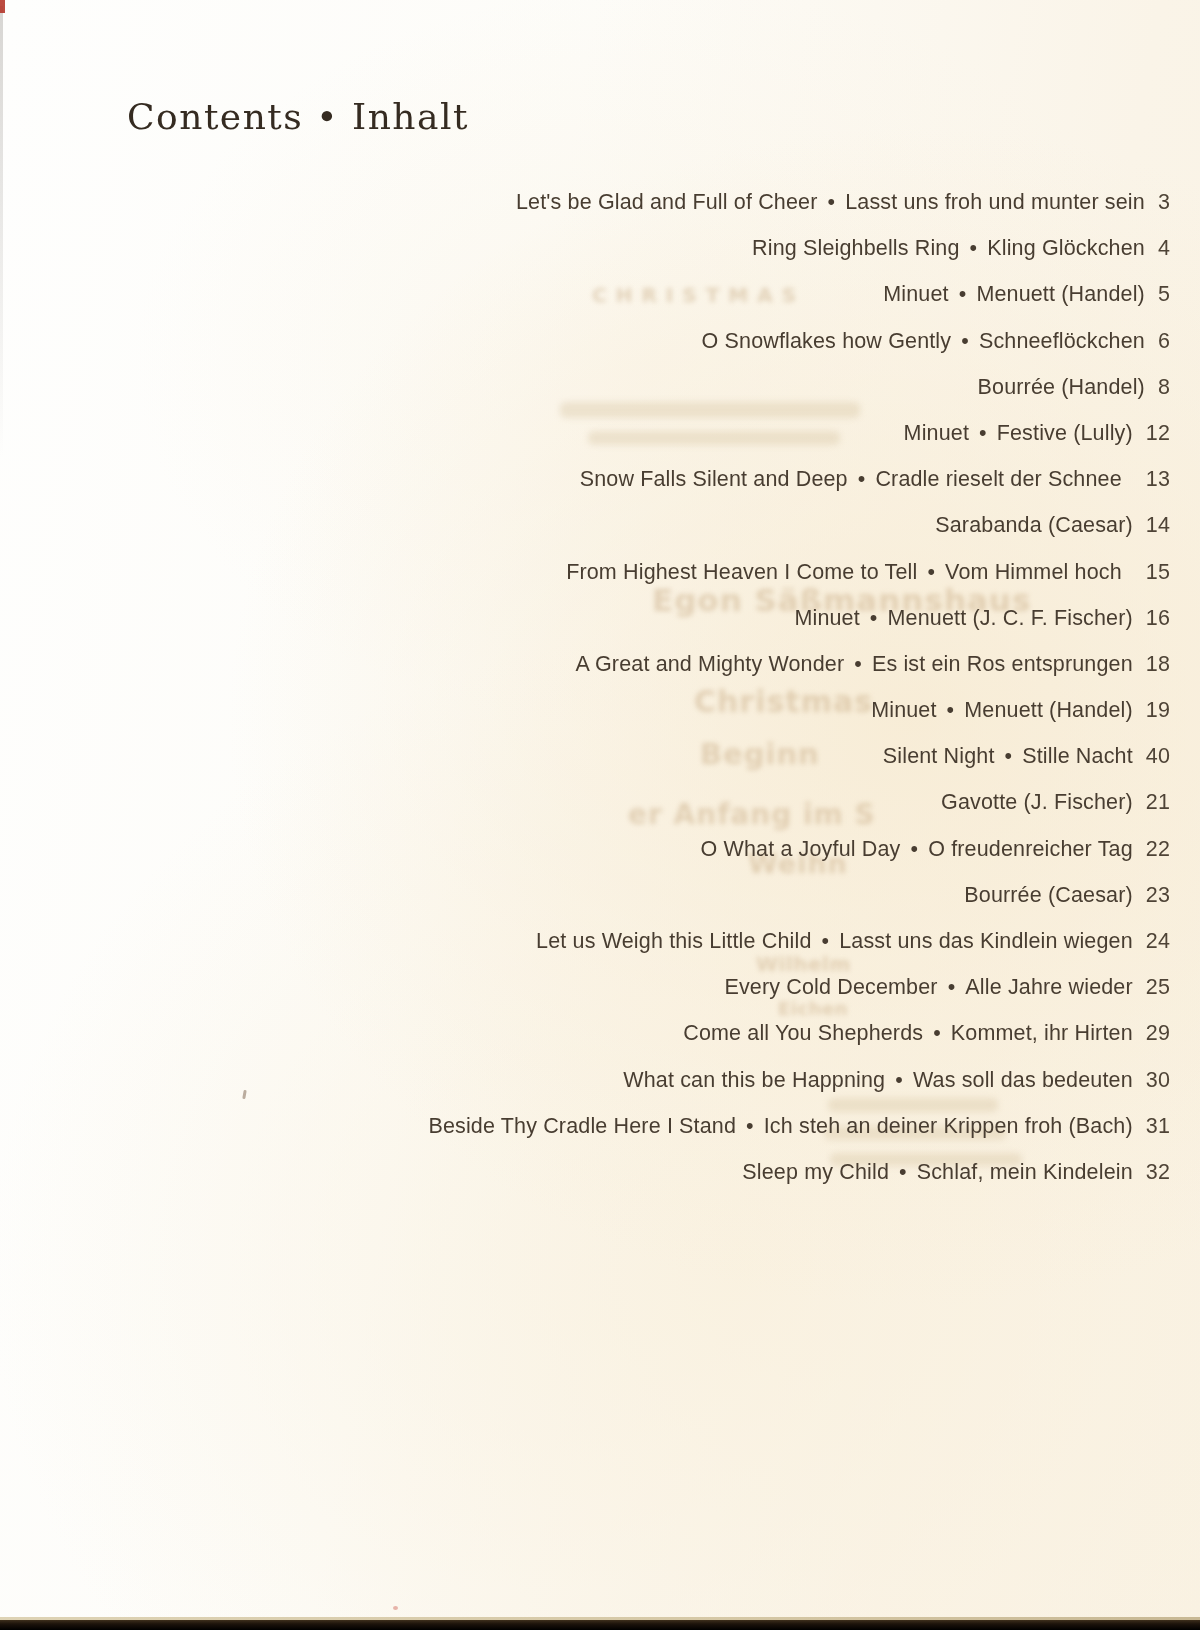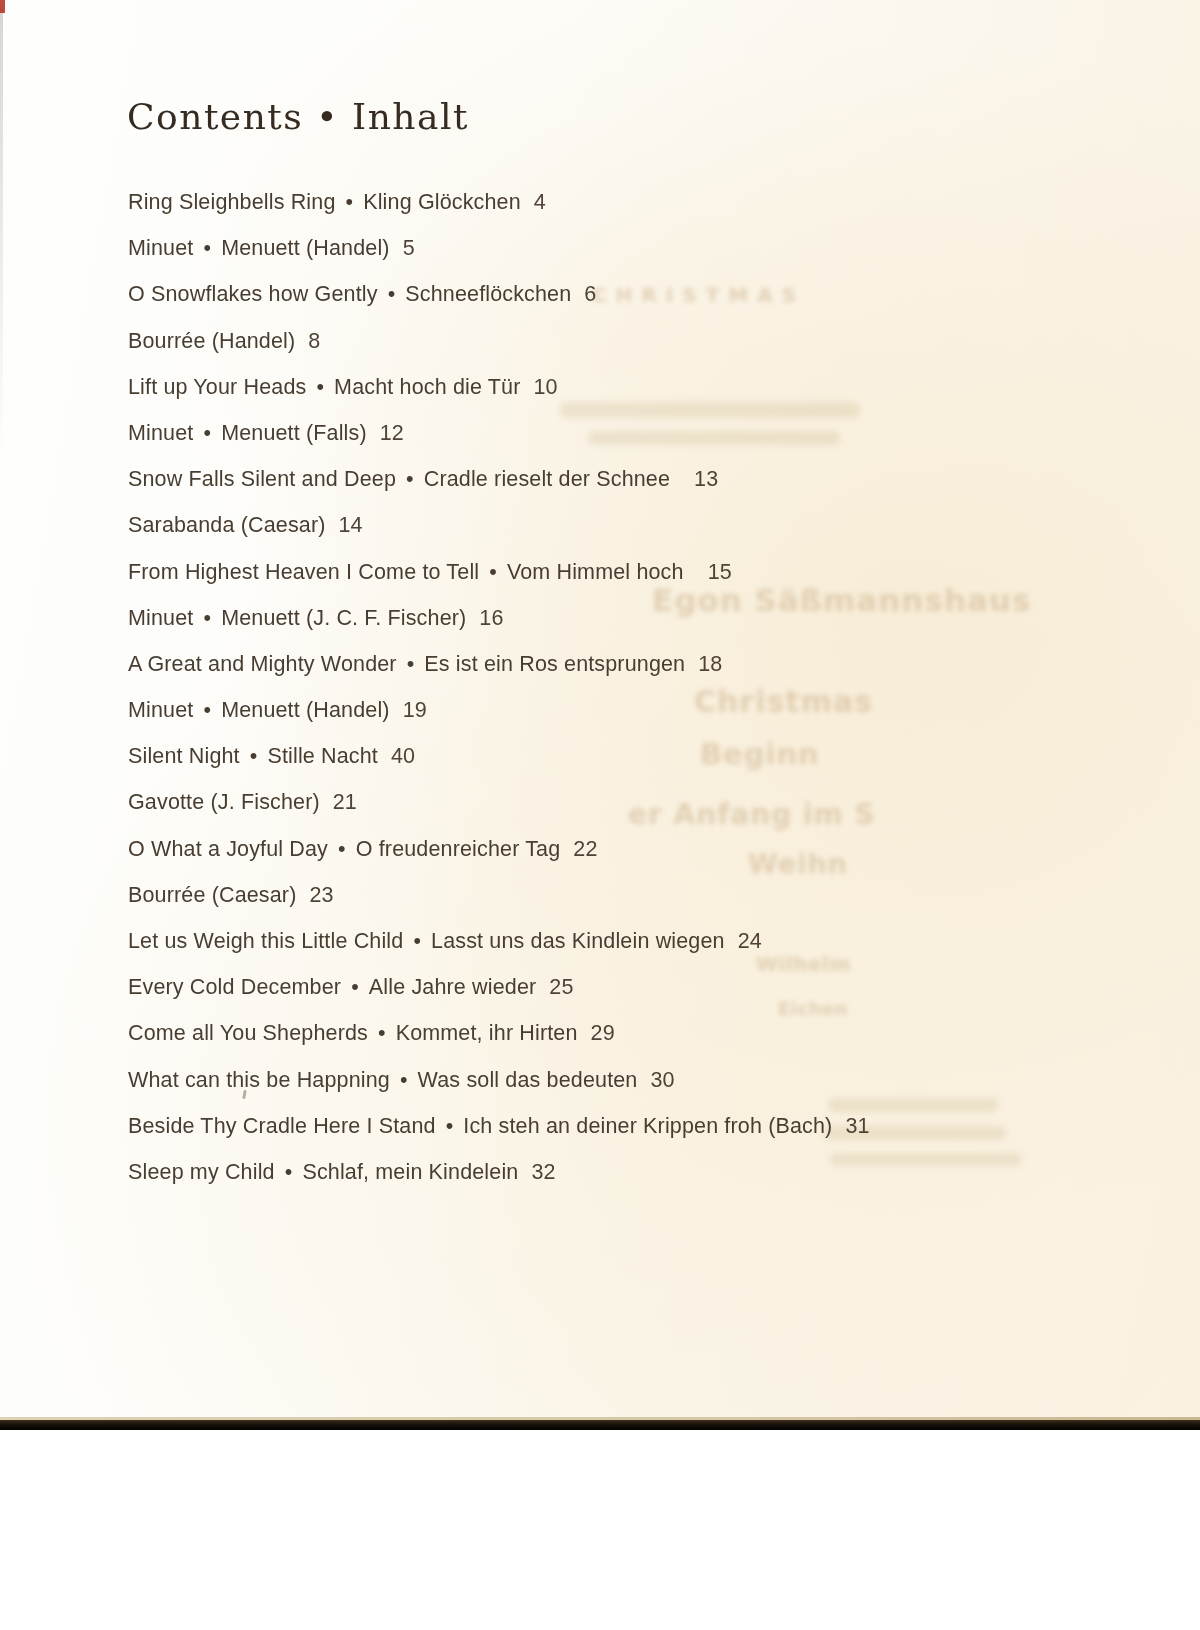--- a/index.html
+++ b/index.html
@@ -3,26 +3,27 @@
 <meta charset="utf-8">
 <style>
   html,body{margin:0;padding:0;}
   body{
     width:1200px;height:1630px;
     font-family:"Liberation Sans", sans-serif;
     background:#ffffff;
     overflow:hidden;
   }
   .page{
-    position:relative;width:1200px;height:1430px;overflow:hidden;
+    position:relative;width:1200px;height:1630px;overflow:hidden;
     background:
       radial-gradient(950px 820px at 76% 44%, rgba(247,235,211,0.85), rgba(247,235,211,0) 72%),
       radial-gradient(1050px 900px at 62% 78%, rgba(249,240,221,0.80), rgba(249,240,221,0) 72%),
       radial-gradient(700px 500px at 55% 22%, rgba(250,243,228,0.55), rgba(250,243,228,0) 75%),
       linear-gradient(100deg,#fefefd 0%,#fdfcf8 40%,#faf4e8 78%,#f9f2e3 100%);
+    text-align: right;
   }
 
   
   .edge-left{
     position:absolute;left:0;top:6px;width:3px;height:470px;
     background:linear-gradient(to bottom,#b8b5b1,rgba(197,194,190,0) 96%);
     opacity:.55;
   }
   .corner-red{
     position:absolute;left:0;top:0;width:5px;height:13px;
@@ -107,26 +108,26 @@
     </div>
 
   <div class="edge-left"></div>
   <div class="corner-red"></div>
   <div class="speck-1"></div>
   <div class="speck-2"></div>
 
   <h1 class="title">Contents • Inhalt</h1>
 
   <div id="toc">
+      <div class="row"><span>Let's be Glad and Full of Cheer</span><span class="bullet">•</span><span>Lasst uns froh und munter sein</span><span class="pg">3</span></div>
       <div class="row"><span>Ring Sleighbells Ring</span><span class="bullet">•</span><span>Kling Glöckchen</span><span class="pg">4</span></div>
       <div class="row"><span>Minuet</span><span class="bullet">•</span><span>Menuett (Handel)</span><span class="pg">5</span></div>
       <div class="row"><span>O Snowflakes how Gently</span><span class="bullet">•</span><span>Schneeflöckchen</span><span class="pg">6</span></div>
       <div class="row"><span>Bourrée (Handel)</span><span class="pg">8</span></div>
-      <div class="row"><span>Lift up Your Heads</span><span class="bullet">•</span><span>Macht hoch die Tür</span><span class="pg">10</span></div>
-      <div class="row"><span>Minuet</span><span class="bullet">•</span><span>Menuett (Falls)</span><span class="pg">12</span></div>
+      <div class="row"><span>Minuet</span><span class="bullet">•</span><span>Festive (Lully)</span><span class="pg">12</span></div>
       <div class="row"><span>Snow Falls Silent and Deep</span><span class="bullet">•</span><span>Cradle rieselt der Schnee</span><span class="pg wide">13</span></div>
       <div class="row"><span>Sarabanda (Caesar)</span><span class="pg">14</span></div>
       <div class="row"><span>From Highest Heaven I Come to Tell</span><span class="bullet">•</span><span>Vom Himmel hoch</span><span class="pg wide">15</span></div>
       <div class="row"><span>Minuet</span><span class="bullet">•</span><span>Menuett (J. C. F. Fischer)</span><span class="pg">16</span></div>
       <div class="row"><span>A Great and Mighty Wonder</span><span class="bullet">•</span><span>Es ist ein Ros entsprungen</span><span class="pg">18</span></div>
       <div class="row"><span>Minuet</span><span class="bullet">•</span><span>Menuett (Handel)</span><span class="pg">19</span></div>
       <div class="row"><span>Silent Night</span><span class="bullet">•</span><span>Stille Nacht</span><span class="pg">40</span></div>
       <div class="row"><span>Gavotte (J. Fischer)</span><span class="pg">21</span></div>
       <div class="row"><span>O What a Joyful Day</span><span class="bullet">•</span><span>O freudenreicher Tag</span><span class="pg">22</span></div>
       <div class="row"><span>Bourrée (Caesar)</span><span class="pg">23</span></div>

